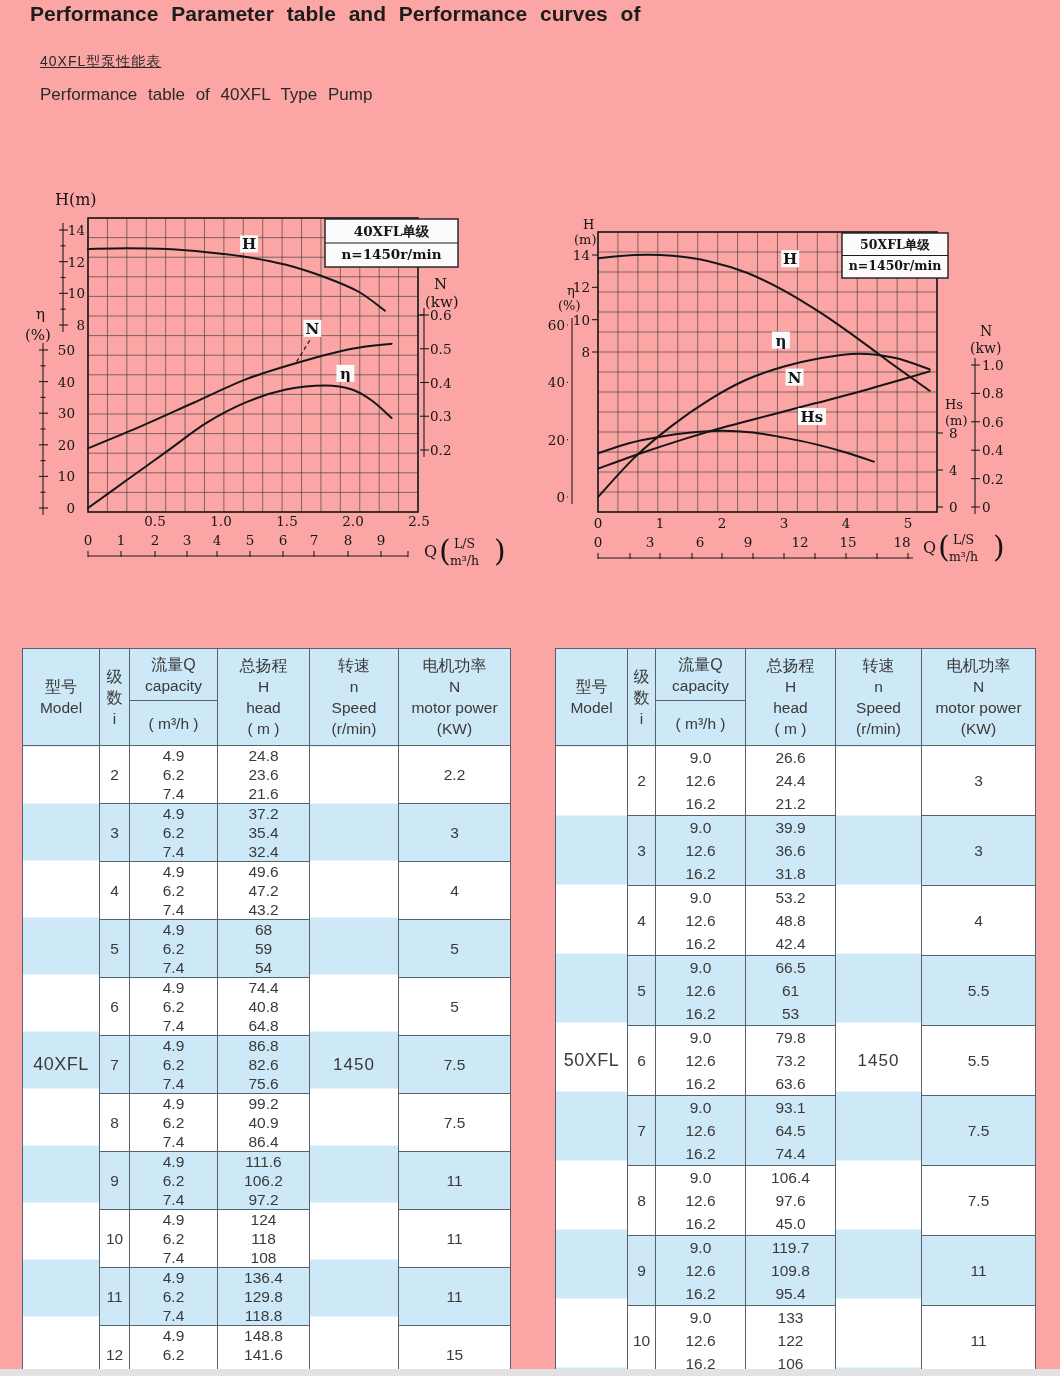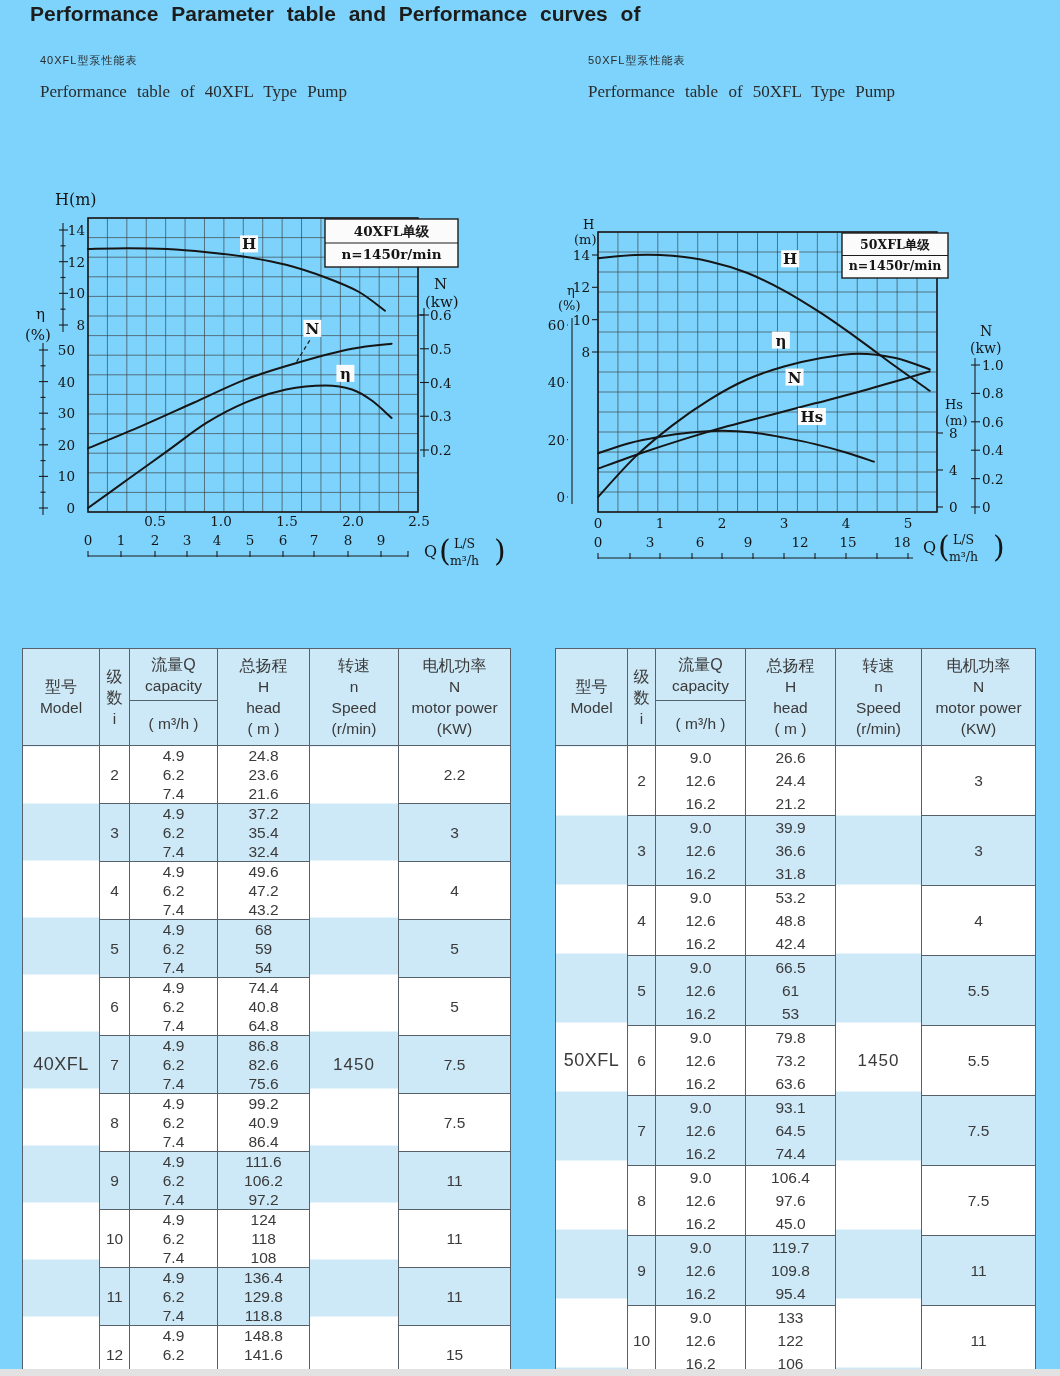--- a/index.html
+++ b/index.html
@@ -1,23 +1,23 @@
 <!DOCTYPE html>
 <html><head>
 <meta charset="utf-8">
 <style>
   :root{ --stripe:#cde8f6; --bordc:#56616b; --ink:#333; }
   html,body{margin:0;padding:0;background:#fff;}
-  #page{position:relative;width:1060px;height:1376px;background:#7dd3fc;overflow:hidden;
+  #page{position:relative;width:1060px;height:1376px;background:#fca5a5;overflow:hidden;
         font-family:"Liberation Sans",sans-serif;color:var(--ink);}
   .title{position:absolute;left:30px;top:2px;font-size:21px;font-weight:bold;
          word-spacing:7px;color:#1c1c1c;}
   .subblock{position:absolute;top:53px;}
-  .subblock .zh{font-size:11px;letter-spacing:1px;color:#2a2a2a;}
-  .subblock .en{margin-top:14px;font-size:17px;word-spacing:6px;color:#2a2a2a;font-family:Liberation Serif, serif;}
+  .subblock .zh{font-size:14px;letter-spacing:1px;color:#2a2a2a;text-decoration:underline;}
+  .subblock .en{margin-top:14px;font-size:17px;word-spacing:6px;color:#2a2a2a;}
   #sub0{left:40px;} #sub1{left:588px;}
   svg.chart{position:absolute;overflow:visible;}
   #chart0{left:20px;top:185px;}
   #chart1{left:545px;top:195px;}
   .grid line{stroke:#3c3c3c;stroke-width:0.65;}
   .frame{fill:none;stroke:#1d1d1d;stroke-width:1.6;}
   .curve{fill:none;stroke:#161616;stroke-width:2;stroke-linecap:round;}
   .axis line,.ruler{stroke:#1d1d1d;stroke-width:1.1;}
   text.ct{fill:#151515;font-family:"DejaVu Serif","Liberation Serif",serif;}
   .boxr{fill:#fbfbfb;stroke:#1d1d1d;stroke-width:1.4;}
@@ -45,24 +45,20 @@
 </style>
 </head>
 <body>
 
 <div id="page">
   <div class="title">Performance Parameter table and Performance curves of</div>
 
   <div class="subblock" id="sub0">
     <div class="zh">40XFL型泵性能表</div>
     <div class="en">Performance table of 40XFL Type Pump</div>
-  </div>
-  <div class="subblock" id="sub1">
-    <div class="zh">50XFL型泵性能表</div>
-    <div class="en">Performance table of 50XFL Type Pump</div>
   </div>
 
   <svg id="chart0" class="chart" width="510" height="400">
       <g class="grid">
         <line x1="68" y1="33" x2="68" y2="327"></line>
         <line x1="87.41176470588235" y1="33" x2="87.41176470588235" y2="327"></line>
         <line x1="106.8235294117647" y1="33" x2="106.8235294117647" y2="327"></line>
         <line x1="126.23529411764706" y1="33" x2="126.23529411764706" y2="327"></line>
         <line x1="145.6470588235294" y1="33" x2="145.6470588235294" y2="327"></line>
         <line x1="165.05882352941177" y1="33" x2="165.05882352941177" y2="327"></line>

